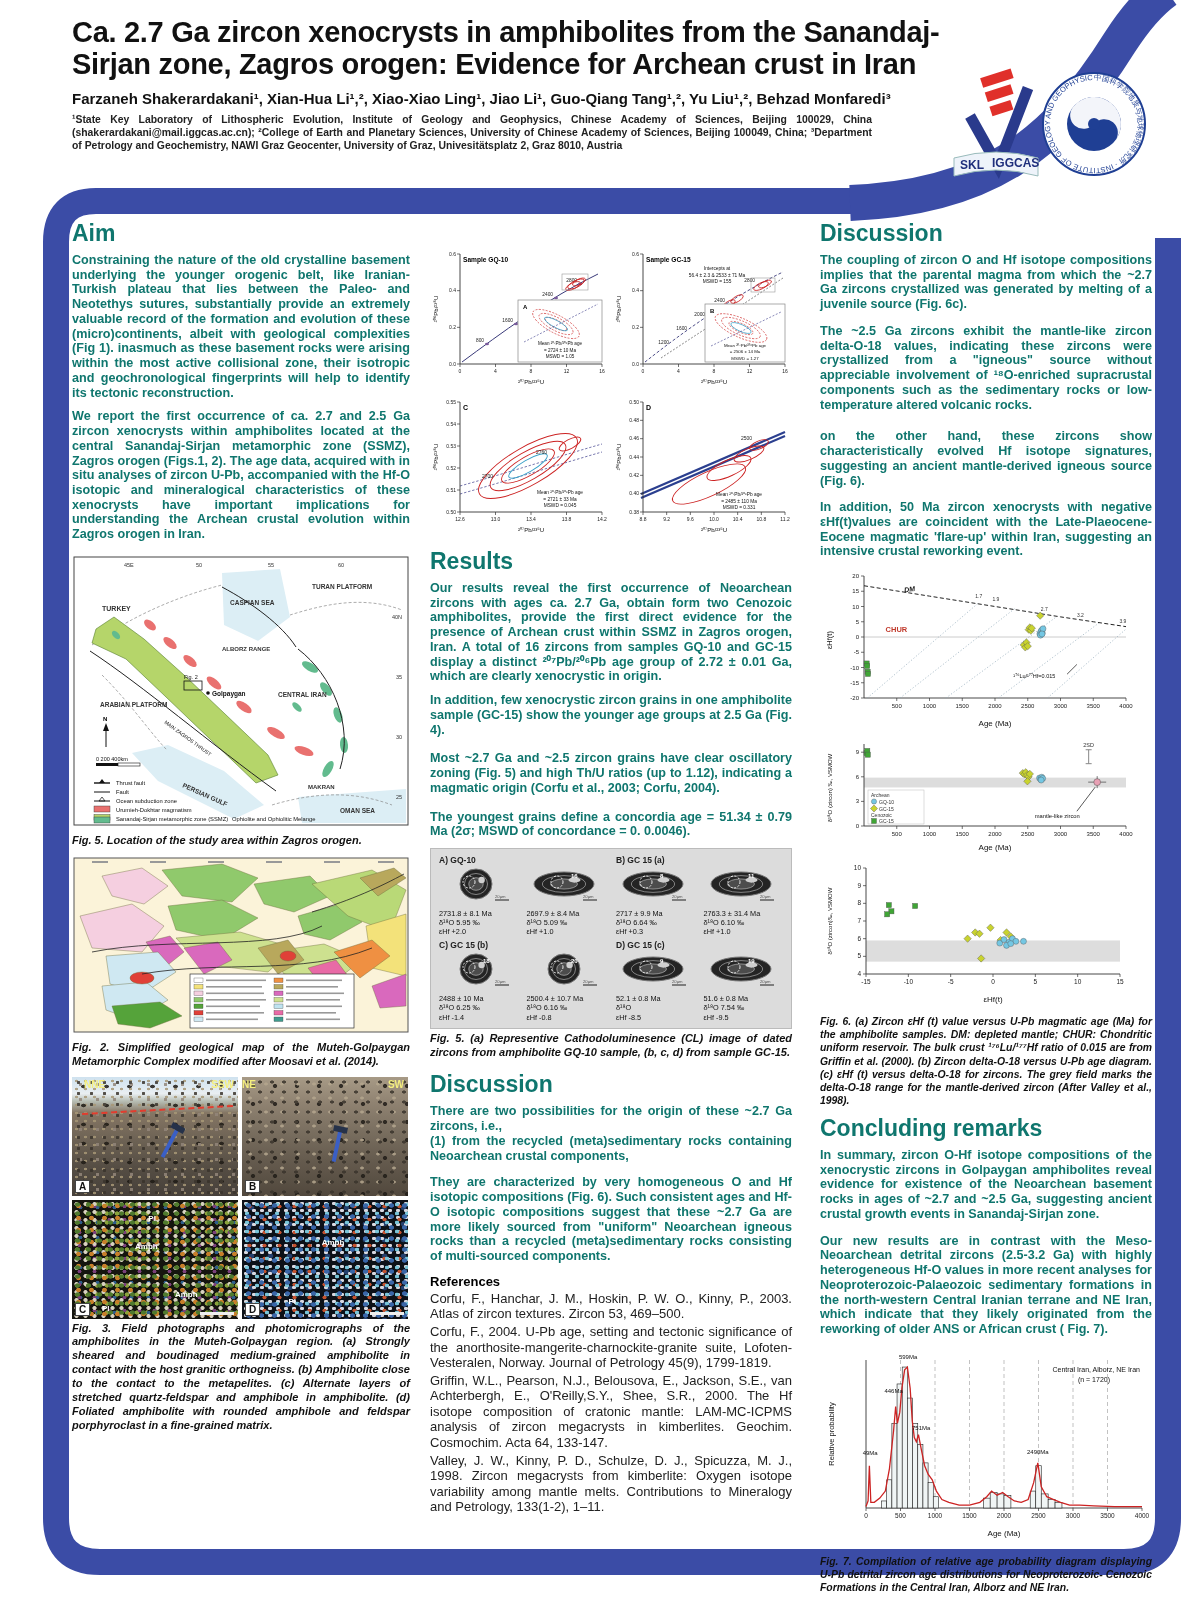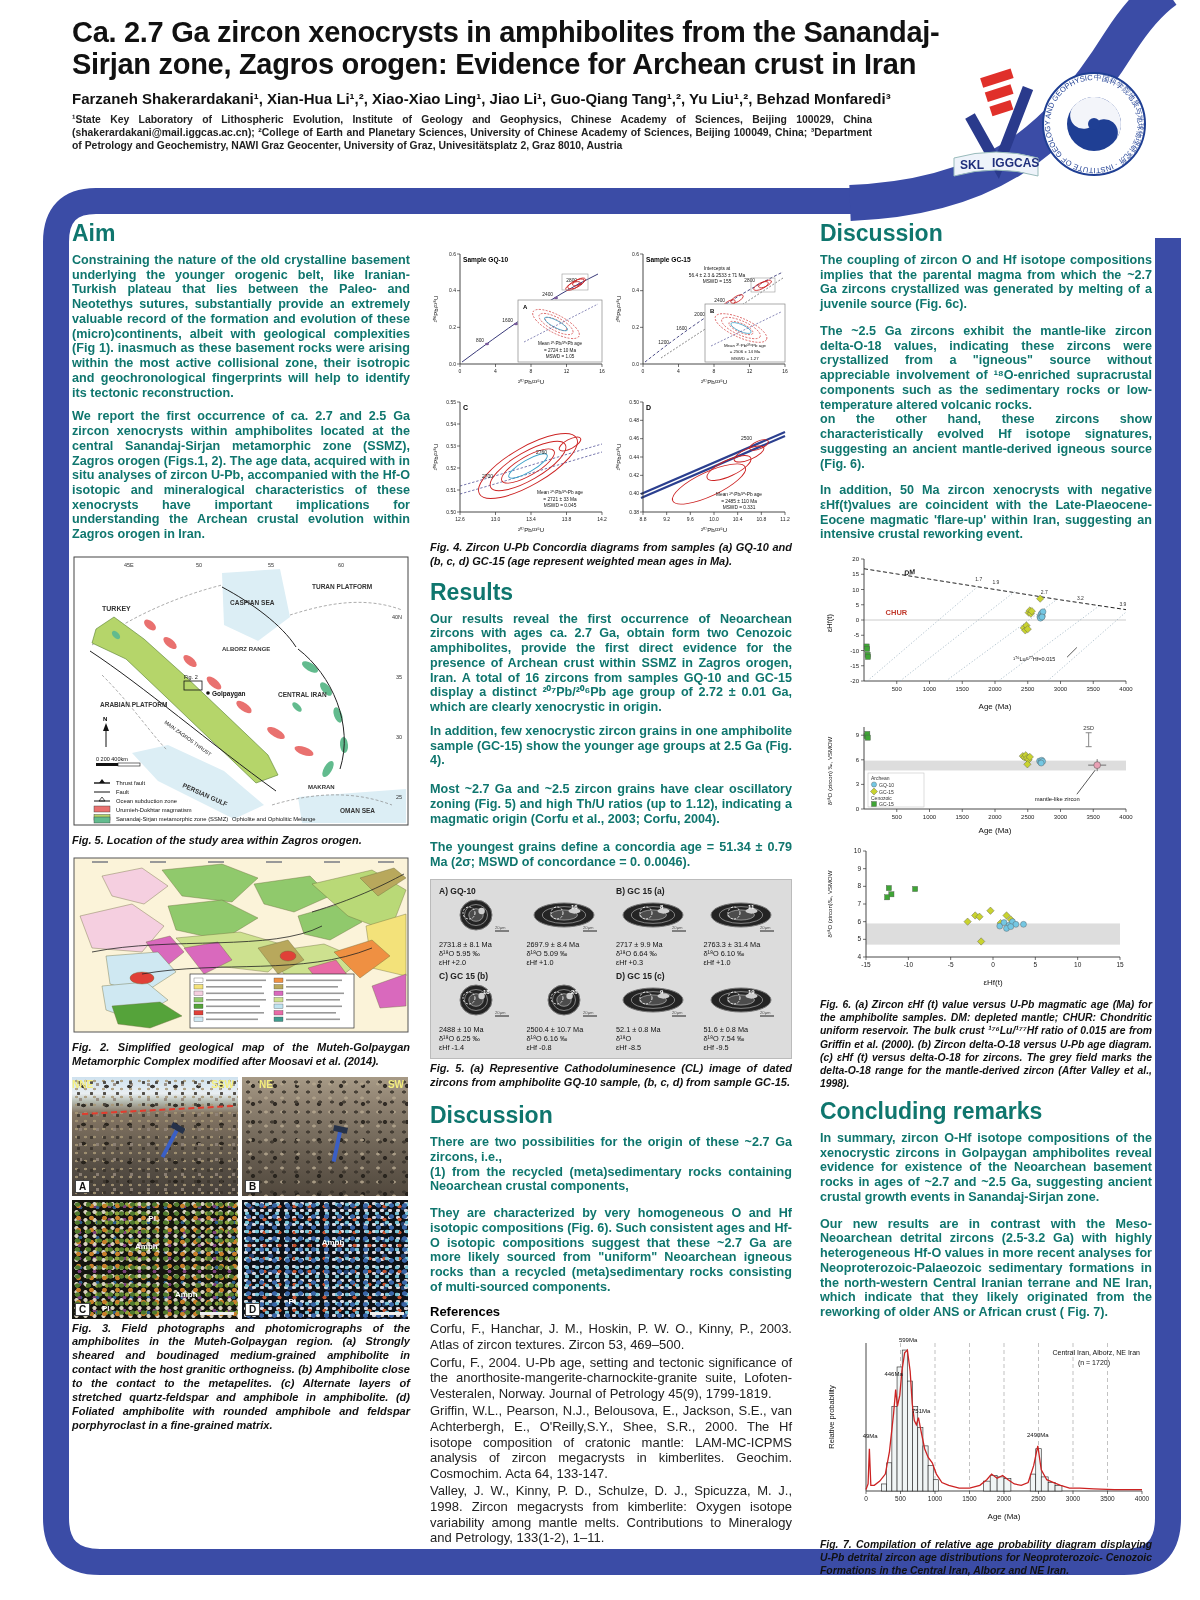--- a/index.html
+++ b/index.html
@@ -262,28 +262,28 @@
       </g>
     </svg>
     <div class="cap">Fig. 2. Simplified geological map of the Muteh-Golpaygan Metamorphic Complex modified after Moosavi et al. (2014).</div>
 
     
     <div class="fig3grid" style="margin-top:2px;">
       <div class="photo" style="background:linear-gradient(180deg,#cfe2ef 0,#e9eef1 14%,#b9c0b6 20%,#857664 30%,#6e6355 52%,#564e44 75%,#47403a 100%);">
         <div class="spk" style="background-image:radial-gradient(#3a342c 1.5px,transparent 2px),radial-gradient(#93867a 1.5px,transparent 2px),radial-gradient(#1f1b15 2px,transparent 2.6px),radial-gradient(#a89877 1.2px,transparent 1.8px);background-size:13px 11px,17px 15px,23px 19px,9px 8px;opacity:.85;"></div>
         <div class="redline"></div>
         <div class="hammer" style="left:58%;top:42%;transform:rotate(28deg);"></div>
-        <span class="ph-lab" style="left:0;">NNE</span>
+        <span class="ph-lab" style="left:12px;">NNE</span>
         <span class="ph-lab" style="right:4px;">SSW</span>
         <span class="ph-letter">A</span>
       </div>
       <div class="photo" style="background:linear-gradient(180deg,#a79a86 0,#8f8271 22%,#7a6f60 45%,#655b4e 70%,#51483d 100%);">
         <div class="spk" style="background-image:radial-gradient(#3a342c 1.6px,transparent 2.2px),radial-gradient(#b5a78f 1.5px,transparent 2px),radial-gradient(#211d18 2px,transparent 2.6px);background-size:12px 10px,16px 14px,22px 18px;opacity:.85;"></div>
         <div class="hammer" style="left:56%;top:45%;transform:rotate(12deg);"></div>
-        <span class="ph-lab" style="left:17px;">NE</span>
+        <span class="ph-lab" style="left:0;">NE</span>
         <span class="ph-lab" style="right:4px;text-align:right;">SW</span>
         <span class="ph-letter">B</span>
       </div>
       <div class="photo" style="background:#15150f;">
         <div class="spk" style="background-image:radial-gradient(#4f7a2e 2.2px,transparent 3px),radial-gradient(#c77f2a 2px,transparent 2.8px),radial-gradient(#d8d2c0 1.8px,transparent 2.4px),radial-gradient(#7a3f7a 1.7px,transparent 2.3px),radial-gradient(#2e5d8a 1.7px,transparent 2.3px),radial-gradient(#8aa23c 2px,transparent 2.7px);background-size:11px 9px,13px 12px,9px 8px,15px 13px,17px 15px,10px 9px;"></div>
         <span class="min-lab" style="left:46%;top:12%;">Pl</span>
         <span class="min-lab" style="left:38%;top:36%;">Amph</span>
         <span class="min-lab" style="left:62%;top:76%;">Amph</span>
         <span class="min-lab" style="left:18%;top:88%;">Pl</span>
         <span class="ph-letter">C</span>
@@ -518,21 +518,20 @@
           <line x1="27" y1="42.66666666666667" x2="30" y2="42.66666666666667" stroke="#333" stroke-width="0.7"></line>
           <text x="26" y="44.46666666666667" font-size="5" text-anchor="end" fill="#222">0.46</text>
           <line x1="27" y1="24.33333333333333" x2="30" y2="24.33333333333333" stroke="#333" stroke-width="0.7"></line>
           <text x="26" y="26.13333333333333" font-size="5" text-anchor="end" fill="#222">0.48</text>
           <line x1="27" y1="6" x2="30" y2="6" stroke="#333" stroke-width="0.7"></line>
           <text x="26" y="7.8" font-size="5" text-anchor="end" fill="#222">0.50</text>
           <text x="101" y="136" font-size="6" text-anchor="middle" fill="#111">²⁰⁷Pb/²³⁵U</text>
           <text x="8" y="61" font-size="6" text-anchor="middle" fill="#111" transform="rotate(-90 8 61)">²⁰⁶Pb/²³⁸U</text>
         </svg>
     </div>
-    <div class="cap">Fig. 4. Zircon U-Pb Concordia diagrams from samples (a) GQ-10 and (b, c, d) GC-15 (age represent weighted mean ages in Ma).</div>
 
     <div class="h2" style="margin-top:10px;">Results</div>
     <div class="p">Our results reveal the first occurrence of Neoarchean zircons with ages ca. 2.7 Ga, obtain form two Cenozoic amphibolites, provide the first direct evidence for the presence of Archean crust within SSMZ in Zagros orogen, Iran. A total of 16 zircons from samples GQ-10 and GC-15 display a distinct ²⁰⁷Pb/²⁰⁶Pb age group of 2.72 ± 0.01 Ga, which are clearly xenocrystic in origin.</div>
     <div class="p">In addition, few xenocrystic zircon grains in one amphibolite sample (GC-15) show the younger age groups at 2.5 Ga (Fig. 4).</div>
     <div class="p" style="margin-top:14px;">Most ~2.7 Ga and ~2.5 zircon grains have clear oscillatory zoning (Fig. 5) and high Th/U ratios (up to 1.12), indicating a magmatic origin (Corfu et al., 2003; Corfu, 2004).</div>
     <div class="p" style="margin-top:14px;">The youngest grains define a concordia age = 51.34 ± 0.79 Ma (2σ; MSWD of concordance = 0. 0.0046).</div>
 
     <div id="fig5panel" style="margin-top:4px;">
         <div>
           <div class="f5lab">A) GQ-10</div>
@@ -676,21 +675,21 @@
     <div class="refhead">References</div>
     <div class="ref">Corfu, F., Hanchar, J. M., Hoskin, P. W. O., Kinny, P., 2003. Atlas of zircon textures. Zircon 53, 469–500.</div>
     <div class="ref">Corfu, F., 2004. U-Pb age, setting and tectonic significance of the anorthosite-mangerite-charnockite-granite suite, Lofoten-Vesteralen, Norway. Journal of Petrology 45(9), 1799-1819.</div>
     <div class="ref">Griffin, W.L., Pearson, N.J., Belousova, E., Jackson, S.E., van Achterbergh, E., O'Reilly,S.Y., Shee, S.R., 2000. The Hf isotope composition of cratonic mantle: LAM-MC-ICPMS analysis of zircon megacrysts in kimberlites. Geochim. Cosmochim. Acta 64, 133-147.</div>
     <div class="ref">Valley, J. W., Kinny, P. D., Schulze, D. J., Spicuzza, M. J., 1998. Zircon megacrysts from kimberlite: Oxygen isotope variability among mantle melts. Contributions to Mineralogy and Petrology, 133(1-2), 1–11.</div>
   </div>
 
   <div id="col3" class="col">
     <div class="h2">Discussion</div>
     <div class="p">The coupling of zircon O and Hf isotope compositions implies that the parental magma from which the ~2.7 Ga zircons crystallized was generated by melting of a juvenile source (Fig. 6c).</div>
-    <div class="p" style="margin-top:12px;margin-bottom:0;">The ~2.5 Ga zircons exhibit the mantle-like zircon delta-O-18 values, indicating these zircons were crystallized from a "igneous" source without appreciable involvement of ¹⁸O-enriched supracrustal components such as the sedimentary rocks or low-temperature altered volcanic rocks.</div>
+    <div class="p" style="margin-top:12px;margin-bottom:17px;">The ~2.5 Ga zircons exhibit the mantle-like zircon delta-O-18 values, indicating these zircons were crystallized from a "igneous" source without appreciable involvement of ¹⁸O-enriched supracrustal components such as the sedimentary rocks or low-temperature altered volcanic rocks.</div>
     <div class="p">on the other hand, these zircons show characteristically evolved Hf isotope signatures, suggesting an ancient mantle-derived igneous source (Fig. 6).</div>
     <div class="p" style="margin-top:12px;">In addition, 50 Ma zircon xenocrysts with negative εHf(t)values are coincident with the Late-Plaeocene-Eocene magmatic 'flare-up' within Iran, suggesting an intensive crustal reworking event.</div>
 
     <svg id="fig6a" width="318" height="166">
         <line x1="44" y1="69" x2="306" y2="69" stroke="#ccc" stroke-width="1"></line>
         <path d="M44,8 V130 H306" fill="none" stroke="#333" stroke-width="0.9"></path>
         <line x1="76.75" y1="130" x2="76.75" y2="133" stroke="#333" stroke-width="0.7"></line>
         <text x="76.75" y="140" font-size="6" text-anchor="middle" fill="#222">500</text>
         <line x1="109.5" y1="130" x2="109.5" y2="133" stroke="#333" stroke-width="0.7"></line>
         <text x="109.5" y="140" font-size="6" text-anchor="middle" fill="#222">1000</text>

